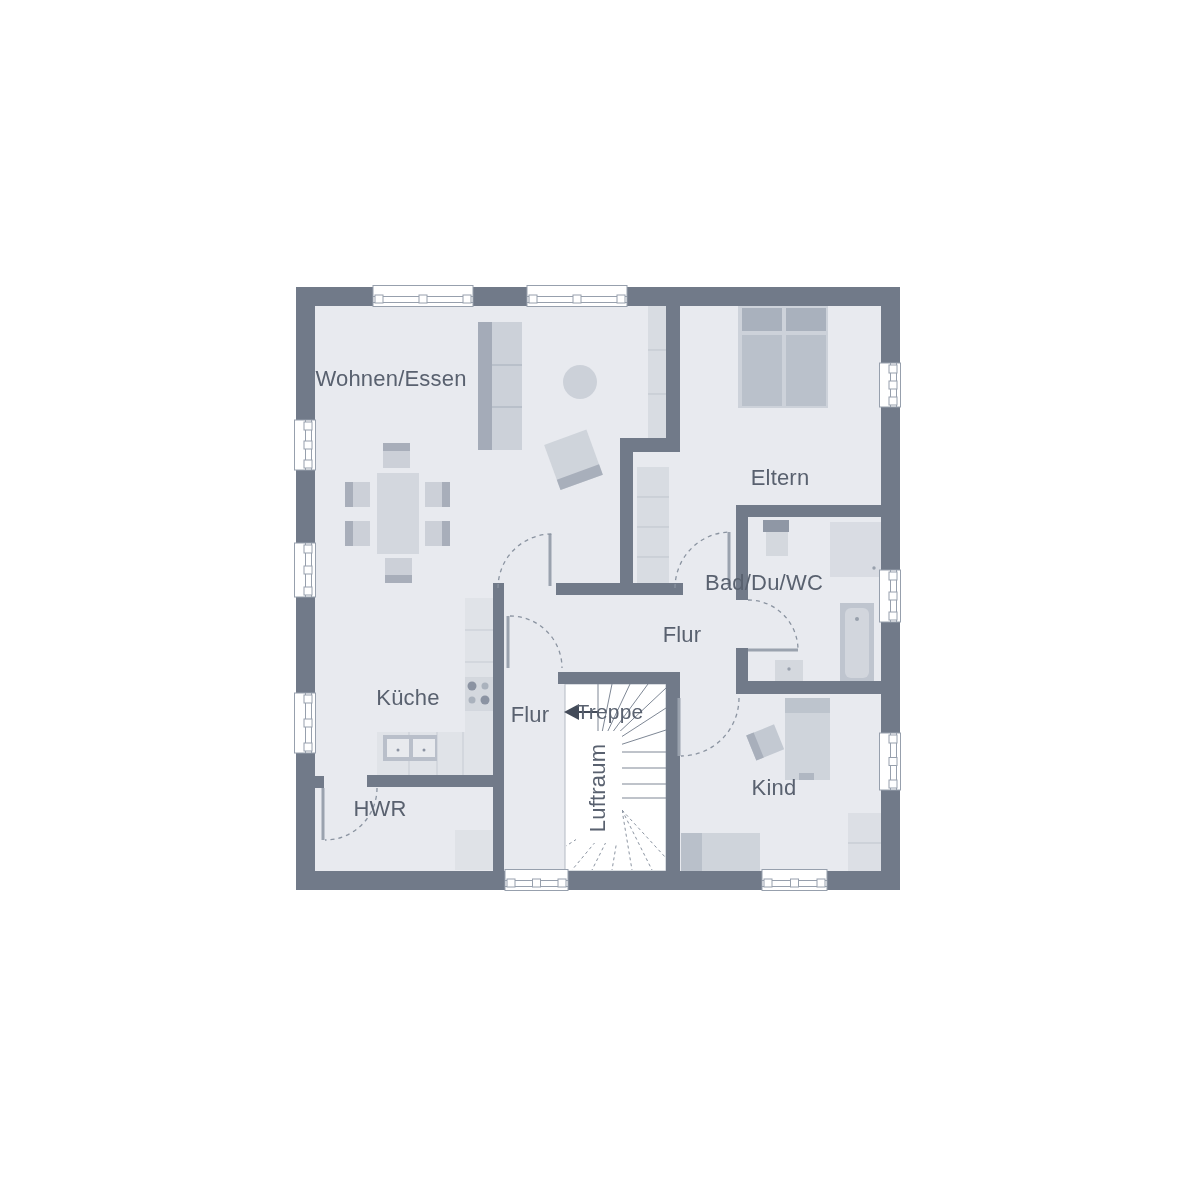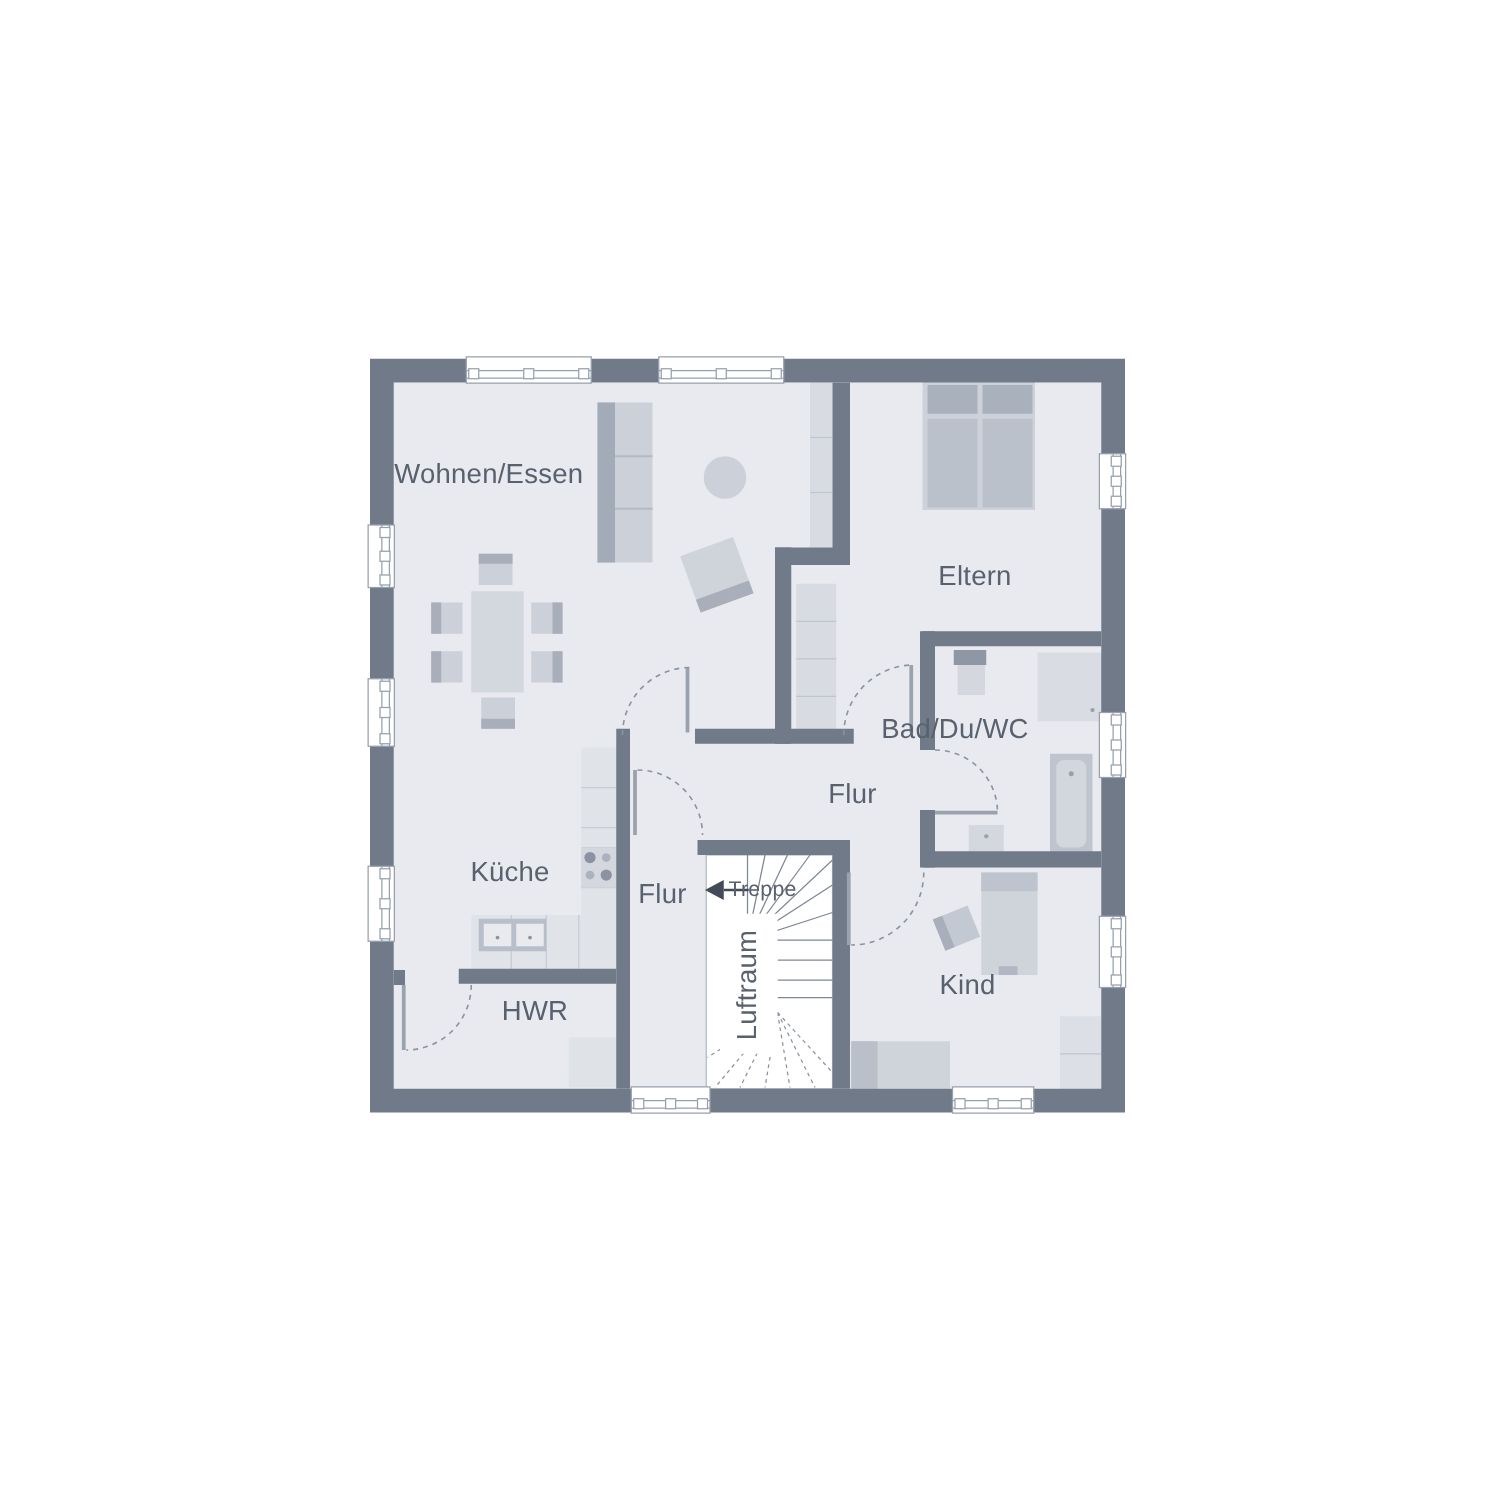--- a/index.html
+++ b/index.html
@@ -1,21 +1,21 @@
 <!DOCTYPE html>
 <html><head>
 <meta charset="utf-8">
 <style>
   html,body{margin:0;padding:0;background:#ffffff;}
   .stage{position:relative;width:957px;height:1200px;background:#ffffff;overflow:hidden;
          font-family:"Liberation Sans", sans-serif;}
   .plan-svg{position:absolute;left:0;top:0;}
   .room-label{position:absolute;transform:translate(-50%,-50%);
     font-size:22px;color:#59616f;white-space:nowrap;letter-spacing:.2px;}
-  .room-label.small{font-size:17px;}
+  .room-label.small{font-size:21px;}
   .room-label.rotated{transform:translate(-50%,-50%) rotate(-90deg);}
 </style>
 </head>
 <body>
 
 <div class="stage">
 
 <svg class="plan-svg" width="1200" height="1200" viewBox="0 0 1200 1200">
 
   <rect x="315" y="306" width="566" height="565" fill="#e8eaef"></rect>
@@ -307,22 +307,22 @@
           <line x1="890.5" y1="733" x2="890.5" y2="790" stroke="#97a0ad"></line>
           <line x1="896.5" y1="733" x2="896.5" y2="790" stroke="#97a0ad"></line>
           <rect x="889" y="735" width="8" height="8" fill="#fff" stroke="#97a0ad"></rect>
           <rect x="889" y="757.5" width="8" height="8" fill="#fff" stroke="#97a0ad"></rect>
           <rect x="889" y="780" width="8" height="8" fill="#fff" stroke="#97a0ad"></rect>
         </g>
       </g>
 </svg>
 
   <div class="room-label" style="left:391px;top:379px">Wohnen/Essen</div>
-  <div class="room-label" style="left:780px;top:461px">Eltern</div>
+  <div class="room-label" style="left:780px;top:478px">Eltern</div>
   <div class="room-label" style="left:764px;top:583px">Bad/Du/WC</div>
   <div class="room-label" style="left:682px;top:635px">Flur</div>
   <div class="room-label" style="left:530px;top:715px">Flur</div>
   <div class="room-label" style="left:408px;top:698px">Küche</div>
   <div class="room-label small" style="left:610px;top:712px">Treppe</div>
   <div class="room-label rotated" style="left:598px;top:788px">Luftraum</div>
-  <div class="room-label" style="left:428px;top:809px">HWR</div>
+  <div class="room-label" style="left:380px;top:809px">HWR</div>
   <div class="room-label" style="left:774px;top:788px">Kind</div>
 </div>
 
 </body></html>

